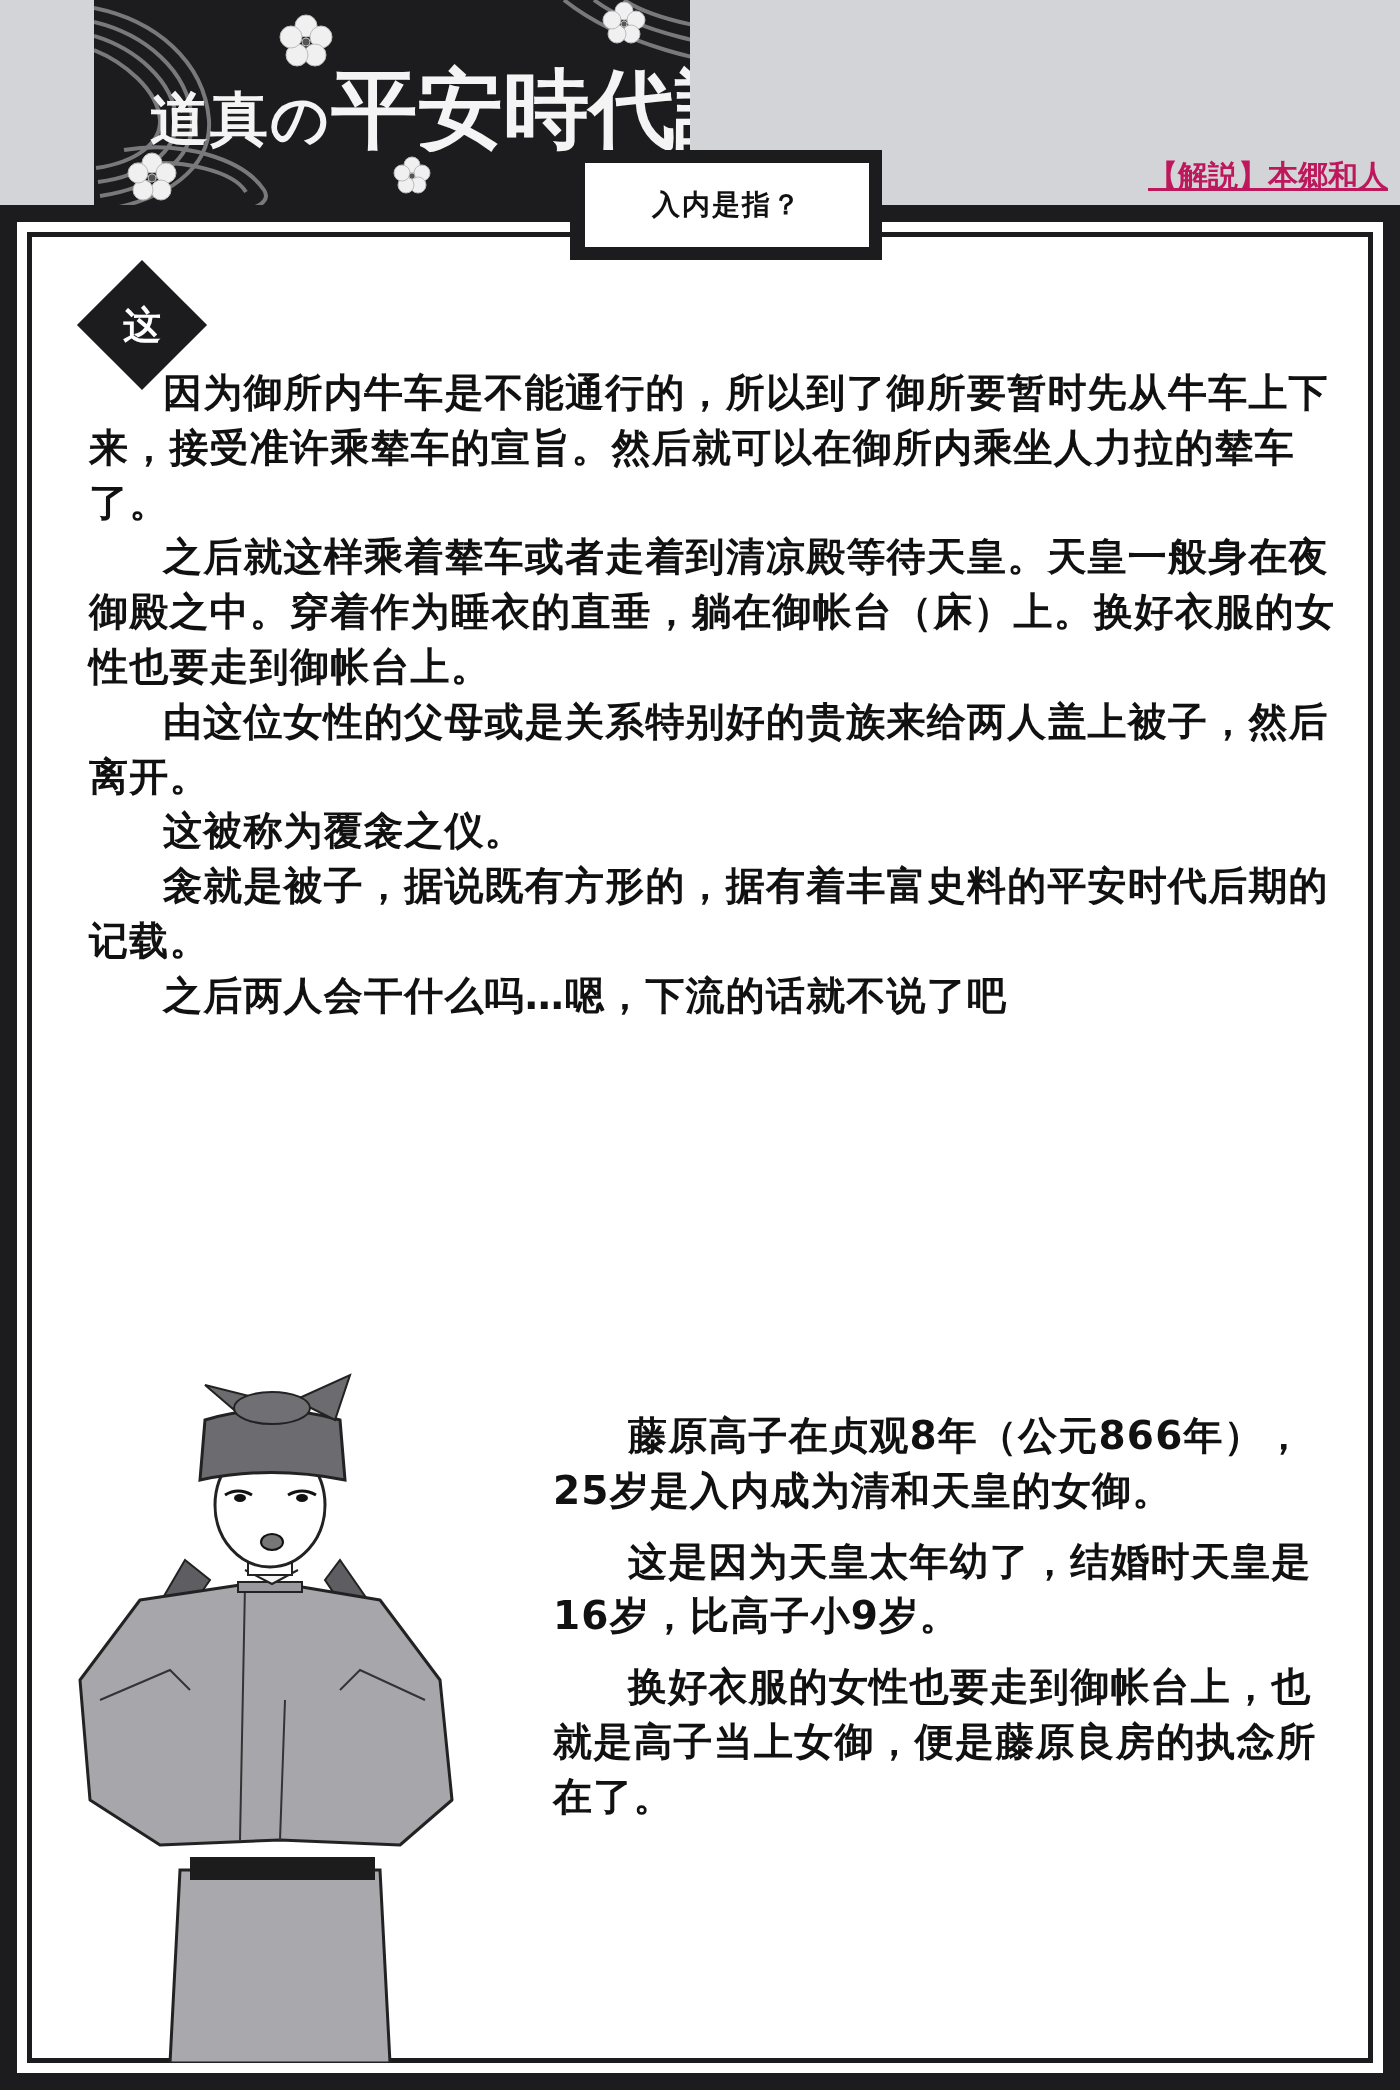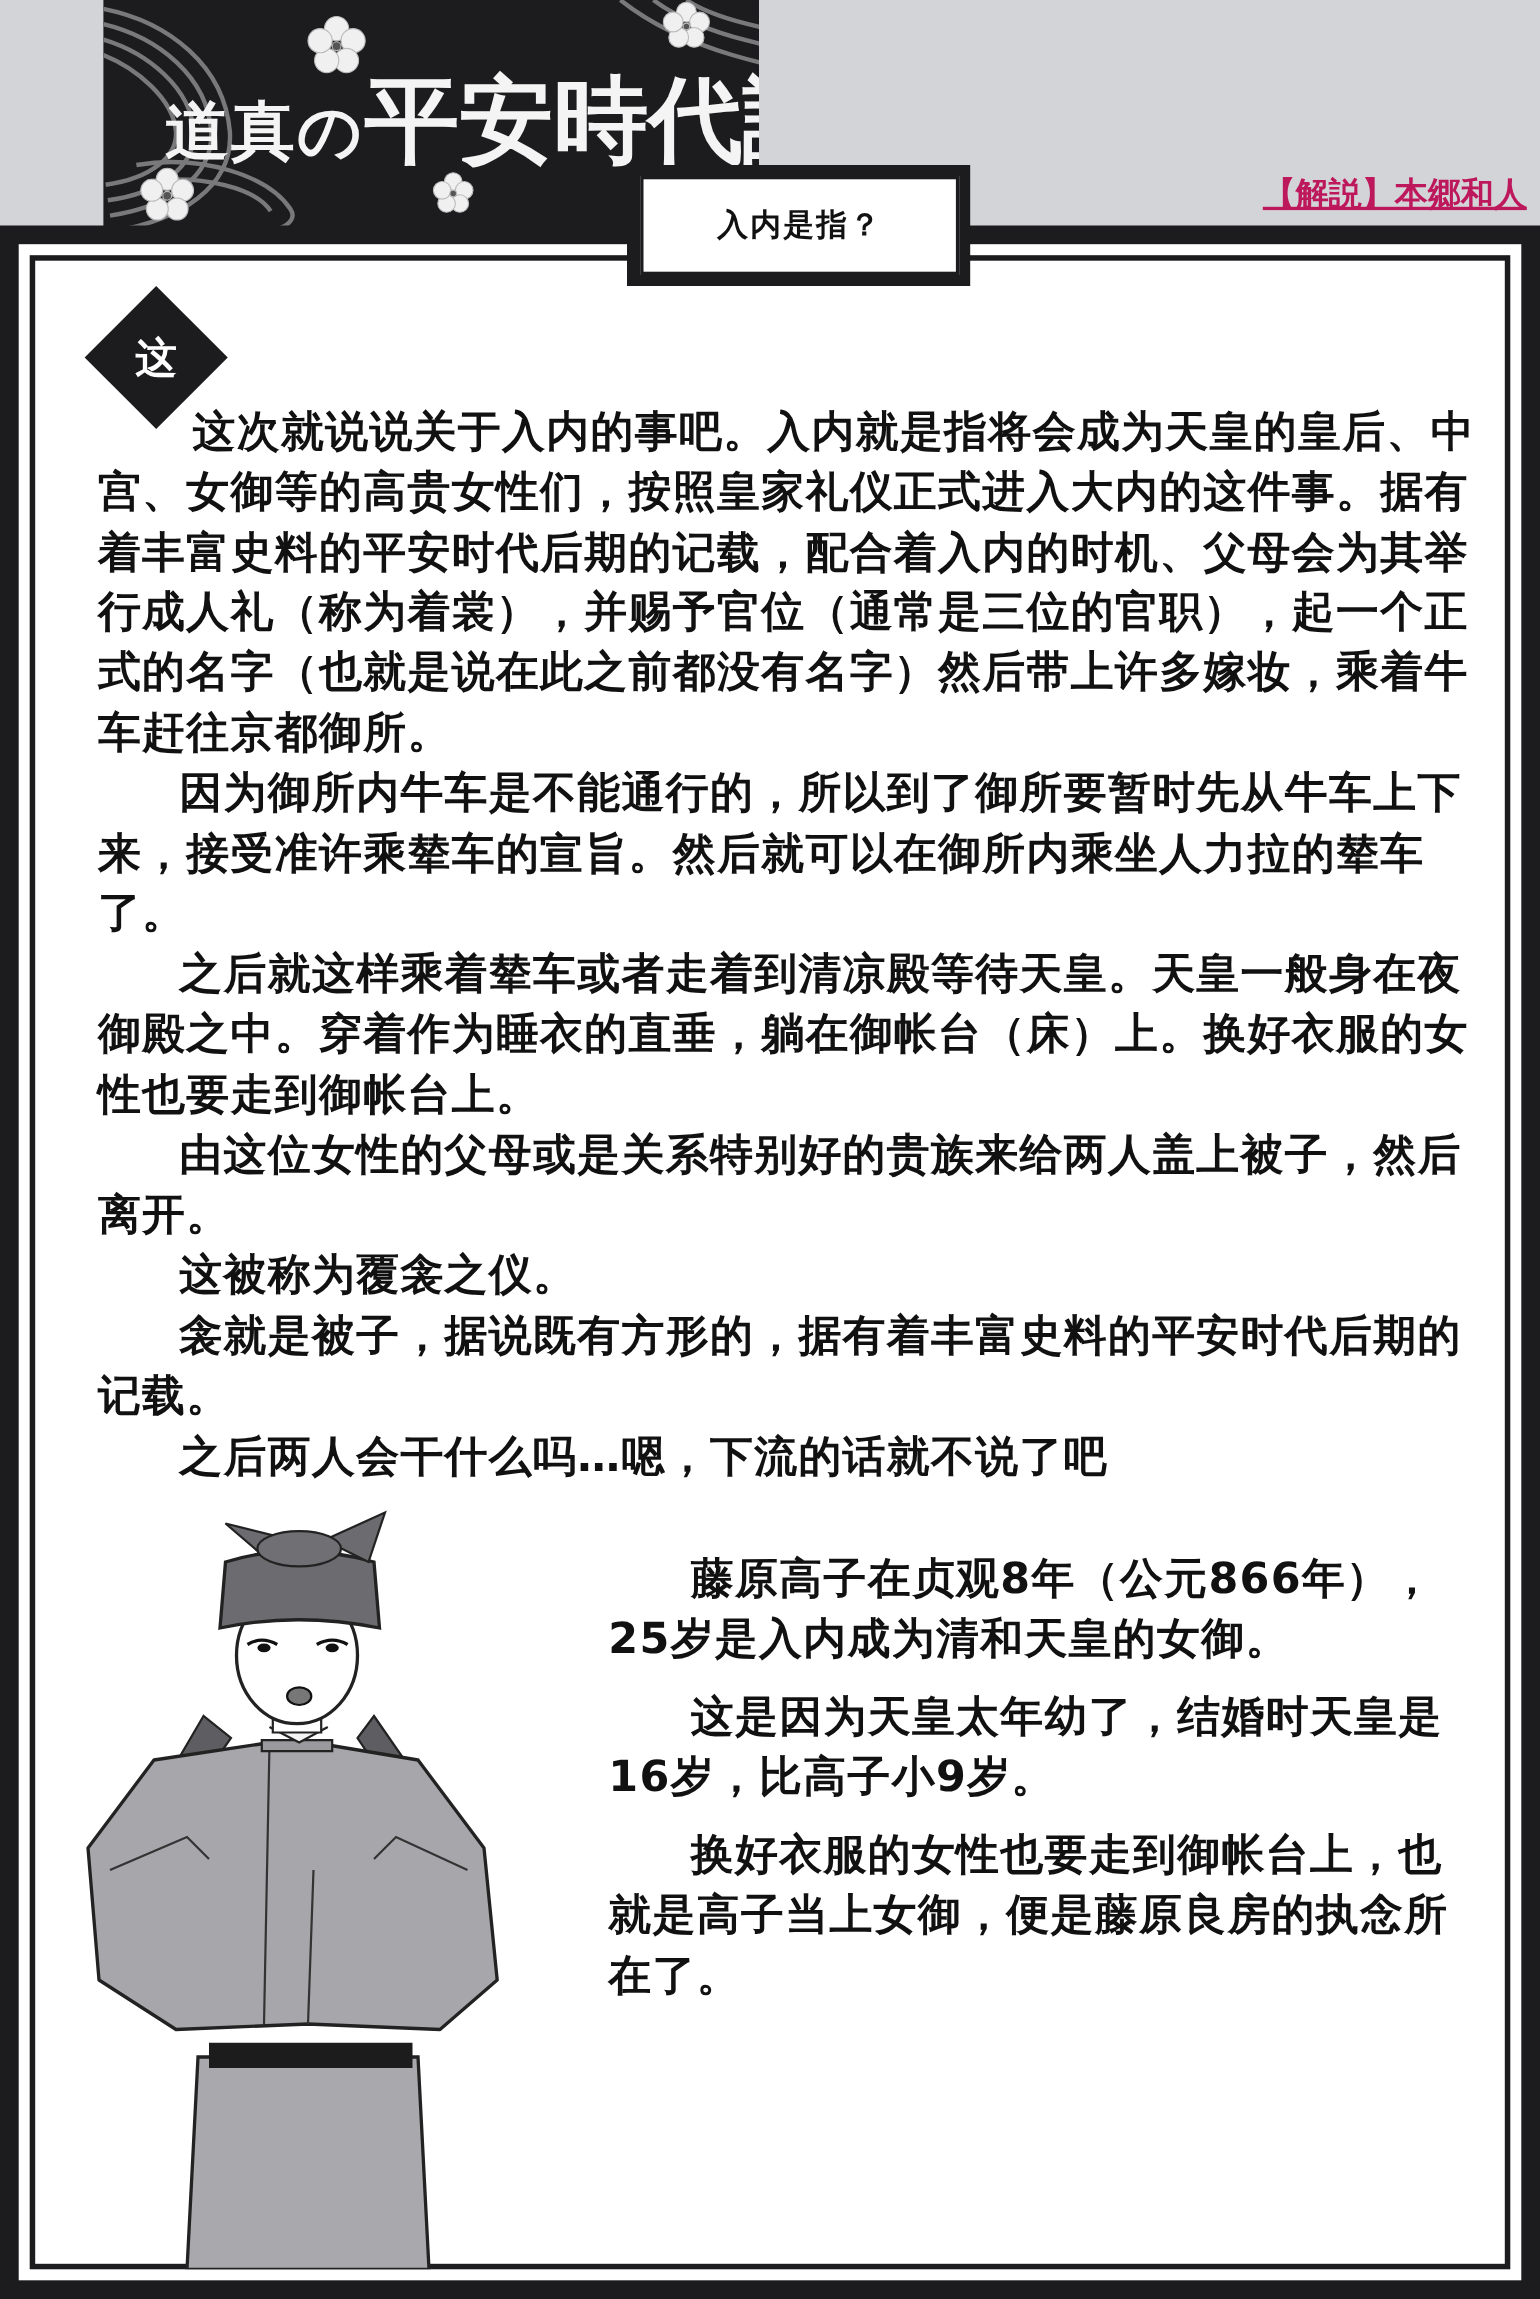--- a/index.html
+++ b/index.html
@@ -137,21 +137,20 @@
 <div id="frame-inner" class="abs"></div>
 
 <div id="topic-box-outer" class="abs"></div>
 <div id="topic-box-inner" class="abs"></div>
 <div id="topic-title" class="abs">入内是指？</div>
 
 <div id="badge" class="abs"></div>
 <div id="badge-char" class="abs">这</div>
 
 <div id="main-text" class="abs body-text">
-  <p class="first">这次就说说关于入内的事吧。入内就是指将会成为天皇的皇后、中宫、女御等的高贵女性们，按照皇家礼仪正式进入大内的这件事。据有着丰富史料的平安时代后期的记载，配合着入内的时机、父母会为其举行成人礼（称为着裳），并赐予官位（通常是三位的官职），起一个正式的名字（也就是说在此之前都没有名字）然后带上许多嫁妆，乘着牛车赶往京都御所。</p>
   <p class="indent">因为御所内牛车是不能通行的，所以到了御所要暂时先从牛车上下来，接受准许乘辇车的宣旨。然后就可以在御所内乘坐人力拉的辇车了。</p>
   <p class="indent">之后就这样乘着辇车或者走着到清凉殿等待天皇。天皇一般身在夜御殿之中。穿着作为睡衣的直垂，躺在御帐台（床）上。换好衣服的女性也要走到御帐台上。</p>
   <p class="indent">由这位女性的父母或是关系特别好的贵族来给两人盖上被子，然后离开。</p>
   <p class="indent">这被称为覆衾之仪。</p>
   <p class="indent">衾就是被子，据说既有方形的，据有着丰富史料的平安时代后期的记载。</p>
   <p class="indent">之后两人会干什么吗…嗯，下流的话就不说了吧</p>
 </div>
 
 <svg id="figure" class="abs" width="440" height="693" viewBox="0 0 440 693">
 

